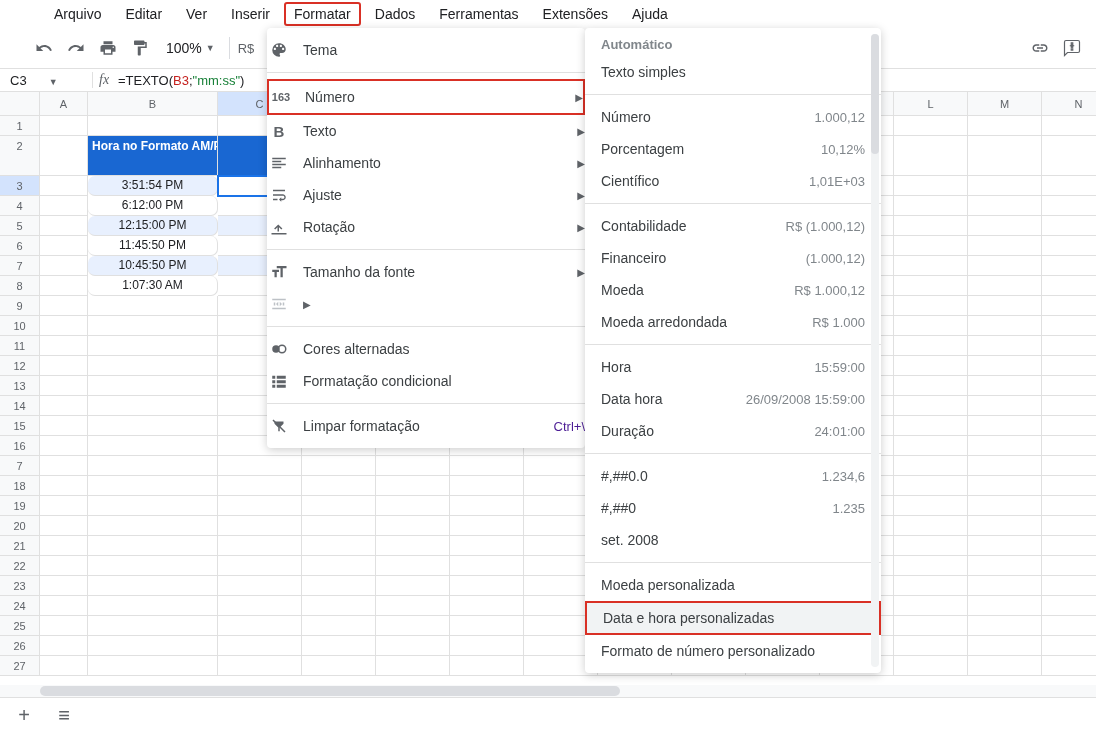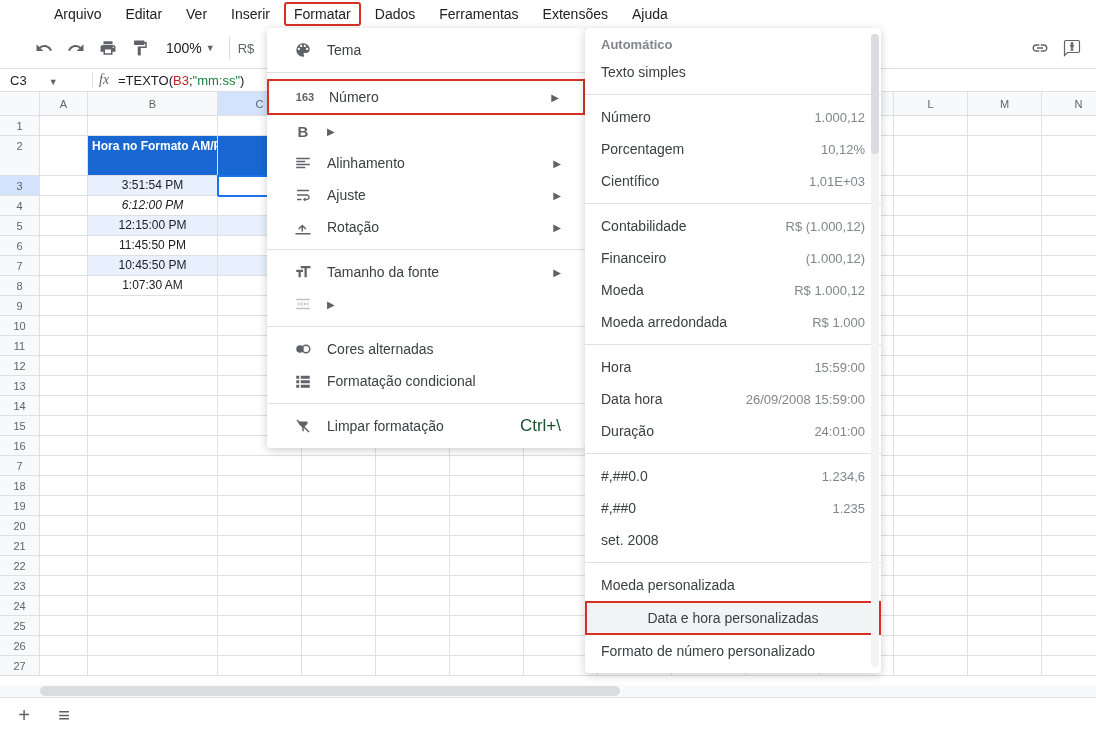--- a/index.html
+++ b/index.html
@@ -31,42 +31,42 @@
 .ch.sel { background:#d3e3fd; }
 .rowhdrs { position:absolute; left:0; top:24px; width:40px; background:#f8f9fa; border-right:1px solid #e0e0e0; }
 .rh { height:20px; border-bottom:1px solid #e0e0e0; text-align:center; font-size:11px; color:#5f6368; line-height:20px; }
 .rh.sel { background:#d3e3fd; }
 .cells { position:absolute; left:40px; top:24px; right:0; }
 .row { display:flex; height:20px; }
 .cell { flex:0 0 auto; border-right:1px solid #e0e0e0; border-bottom:1px solid #e0e0e0; padding:0 4px; font-size:12px; line-height:19px; overflow:hidden; white-space:nowrap; }
 .hdr-cell { background:#1967d2; color:#fff; font-weight:bold; text-align:center; line-height:16px; padding-top:3px; font-size:12px; }
 .row.hdrr { height:40px; }
 .row.hdrr .cell { line-height:normal; }
-.val-cell { text-align:center; }
+.val-cell { text-align:center;border-radius:7px; }
 .active { outline:2px solid #1a73e8; outline-offset:-1px; background:#fff; }
 
 .ddmenu { position:absolute; background:#fff; box-shadow:0 2px 10px rgba(0,0,0,.2); border-radius:4px; padding:6px 0; z-index:100; }
 .ddmenu.format { left:267px; top:28px; width:318px; }
-.dditem { display:flex; align-items:center; height:32px; padding:0 24px; cursor:pointer; font-size:14px; color:#3c4043; }
+.dditem { display:flex; align-items:center; height:32px; padding:0 0; cursor:pointer; font-size:14px; color:#3c4043; }
 .dditem.hl { border:2px solid #d93025; height:36px; }
 .ddicon { width:24px; margin-right:12px; color:#5f6368; display:flex; align-items:center; justify-content:center; }
 .ddicon svg { width:18px; height:18px; fill:#5f6368; }
 .ddlabel { flex:1; }
 .ddarrow { color:#5f6368; font-size:10px; }
-.ddshort { color:#14532d; font-size:17px; }
+.ddshort { color:#4c1d95; font-size:13px; }
 .ddsep { height:1px; background:#e0e0e0; margin:6px 0; }
 
 .submenu { position:absolute; left:585px; top:28px; width:296px; background:#fff; box-shadow:0 2px 10px rgba(0,0,0,.2); border-radius:4px; padding:6px 0; z-index:101; max-height:704px; }
 .smscroll { position:absolute; right:2px; top:6px; bottom:6px; width:8px; background:#f1f3f4; border-radius:4px; }
 .smthumb { width:8px; background:#dadce0; border-radius:4px; height:120px; }
 .smitem { display:flex; align-items:center; height:32px; padding:0 16px; cursor:pointer; font-size:14px; color:#3c4043; }
 .smlabel { flex:1; }
 .smsample { color:#80868b; font-size:13px; }
 .smsep { height:1px; background:#e0e0e0; margin:6px 0; }
-.smitem.hl { border:2px solid #d93025; height:34px; background:#f1f3f4;text-align:center; }
+.smitem.hl { border:2px solid #d93025; height:34px; background:#f1f3f4; }
 .smcut { height:22px; padding:0 16px; color:#80868b; font-size:13px; line-height:22px;font-weight:bold; }
 
 .tabbar { position:absolute; bottom:0; left:0; right:0; height:36px; border-top:1px solid #e0e0e0; display:flex; align-items:center; padding:0 12px; gap:16px; background:#fff; }
 .tabbtn { width:24px; height:24px; display:flex; align-items:center; justify-content:center; color:#5f6368; cursor:pointer; font-size:20px; }
 
 .hscroll { position:absolute; bottom:36px; left:0; right:0; height:12px; background:#f8f9fa; }
 .hthumb { position:absolute; left:40px; width:580px; height:10px; top:1px; background:#dadce0; border-radius:5px; }
 </style>
 </head>
 <body>
@@ -226,21 +226,21 @@
         <div class="cell" style="width: 74px;"></div>
         <div class="cell" style="width: 74px;"></div>
         <div class="cell" style="width: 74px;"></div>
         <div class="cell" style="width: 74px;"></div>
         <div class="cell" style="width: 74px;"></div>
         <div class="cell" style="width: 74px;"></div>
         <div class="cell" style="width: 74px;"></div>
       </div>
       <div class="row">
         <div class="cell" style="width: 48px;"></div>
-        <div class="cell val-cell" style="width: 130px; font-style: italic;">6:12:00 PM</div>
+        <div class="cell val-cell" style="width: 130px;">6:12:00 PM</div>
         <div class="cell" style="width: 84px;"></div>
         <div class="cell" style="width: 74px;"></div>
         <div class="cell" style="width: 74px;"></div>
         <div class="cell" style="width: 74px;"></div>
         <div class="cell" style="width: 74px;"></div>
         <div class="cell" style="width: 74px;"></div>
         <div class="cell" style="width: 74px;"></div>
         <div class="cell" style="width: 74px;"></div>
         <div class="cell" style="width: 74px;"></div>
         <div class="cell" style="width: 74px;"></div>
@@ -641,20 +641,21 @@
       <div class="ddicon">
         <span style="font-size:11px;font-weight:bold;">163</span>
       </div>
       <div class="ddlabel">Número</div>
       <div class="ddarrow">▶</div>
     </div>
     <div class="dditem">
       <div class="ddicon">
         <span style="font-weight:bold;font-size:15px;">B</span>
       </div>
+      <div class="ddlabel">Texto</div>
       <div class="ddarrow">▶</div>
     </div>
     <div class="dditem">
       <div class="ddicon">
         <svg viewBox="0 0 24 24">
           <path fill="#5f6368" d="M3 5h18v2H3zm0 4h12v2H3zm0 4h18v2H3zm0 4h12v2H3z"></path>
         </svg>
       </div>
       <div class="ddlabel">Alinhamento</div>
       <div class="ddarrow">▶</div>

